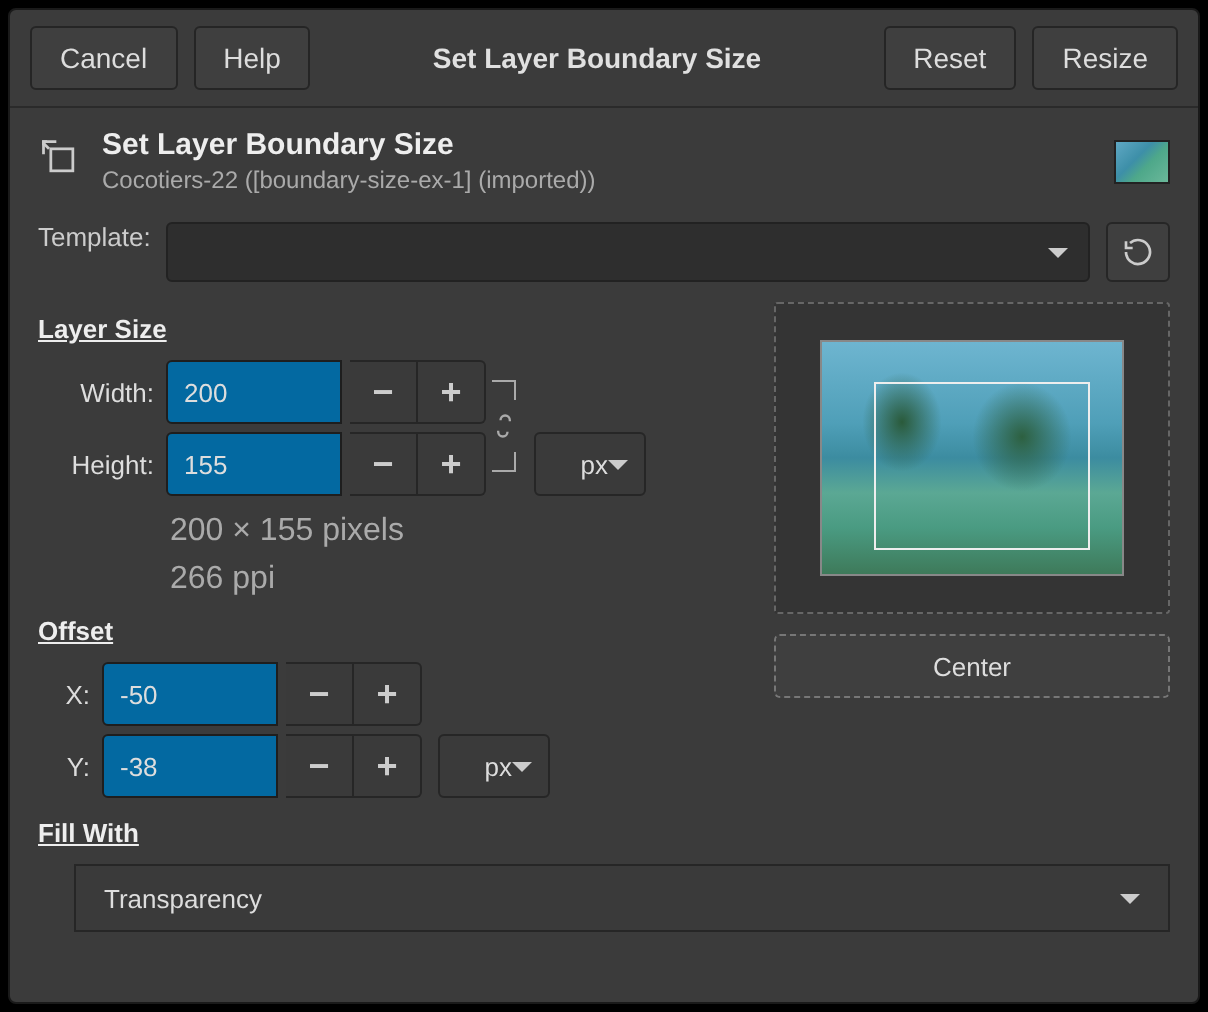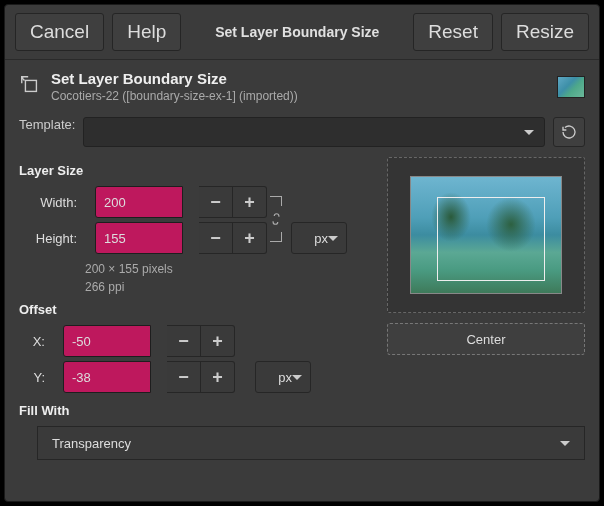--- a/index.html
+++ b/index.html
@@ -28,21 +28,21 @@
     padding: 8px 10px;
     gap: 8px;
     border-bottom: 1px solid #2a2a2a;
   }
   .btn {
     background: #3f3f3f;
     border: 1px solid #252525;
     color: #ddd;
     padding: 7px 14px;
     border-radius: 3px;
-    font-size: 19px;
+    font-size: 14px;
     cursor: pointer;
   }
   .title-text {
     flex: 1;
     text-align: center;
     font-size: 14px;
     font-weight: 600;
     color: #e0e0e0;
   }
   .header {
@@ -106,31 +106,31 @@
     align-items: center;
     justify-content: center;
     cursor: pointer;
   }
   .content {
     display: flex;
     padding: 0 14px;
     gap: 14px;
   }
   .left-col { flex: 1; }
-  .section-label { font-weight: 700; color: #eee; margin: 6px 0 8px 0; }
+  .section-label { font-weight: 700; color: #eee; margin: 6px 0 8px 0; text-decoration: underline; }
   .field-row {
     display: flex;
     align-items: center;
-    gap: 16px;
+    gap: 4px;
     margin-bottom: 4px;
   }
   .field-label { width: 58px; text-align: right; color: #ddd; margin-right: 2px; }
   .field-label-offset { width: 26px; text-align: right; color: #ddd; margin-right: 2px; }
   .spin-input {
-    background: #be185d;
+    background: #0369a1;
     border: 1px solid #1e1e1e;
     color: #ddd;
     height: 32px;
     width: 88px;
     padding: 0 8px;
     border-radius: 3px 0 0 3px;
     font-size: 13px;
   }
   .spin-btns { display: flex; }
   .spin-btn {
@@ -153,21 +153,21 @@
     height: 66px;
     display: flex;
     flex-direction: column;
     align-items: center;
     justify-content: center;
     color: #aaa;
     font-size: 12px;
     gap: 4px;
   }
   .link-icon { cursor: pointer; }
-  .size-info { margin-left: 66px; color: #aaa; font-size: 12px; line-height: 1.5; margin-top: 2px; }
+  .size-info { margin-left: 66px; color: #aaa; font-size: 16px; line-height: 1.5; margin-top: 2px; }
   .right-col { width: 198px; }
   .preview-box {
     width: 198px;
     height: 156px;
     background: #343434;
     border: 1px dashed #666;
     border-radius: 2px;
     display: flex;
     align-items: center;
     justify-content: center;

